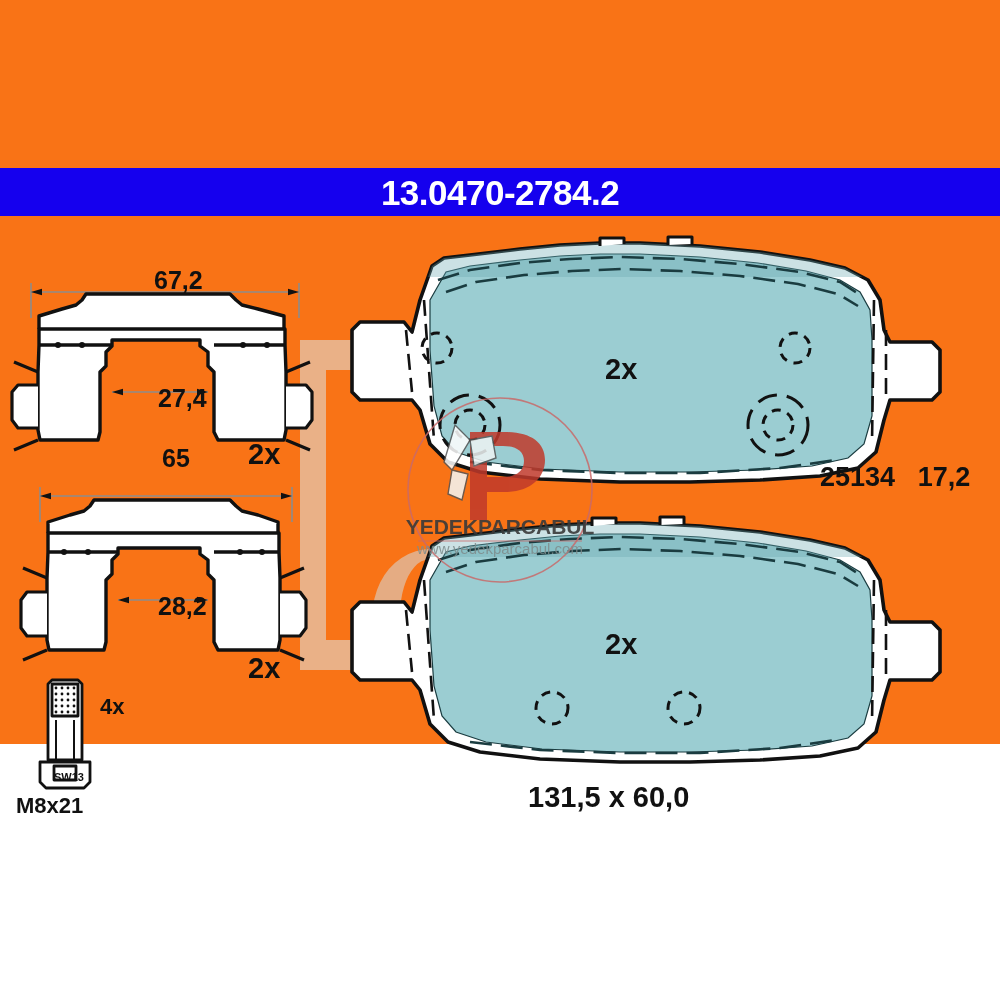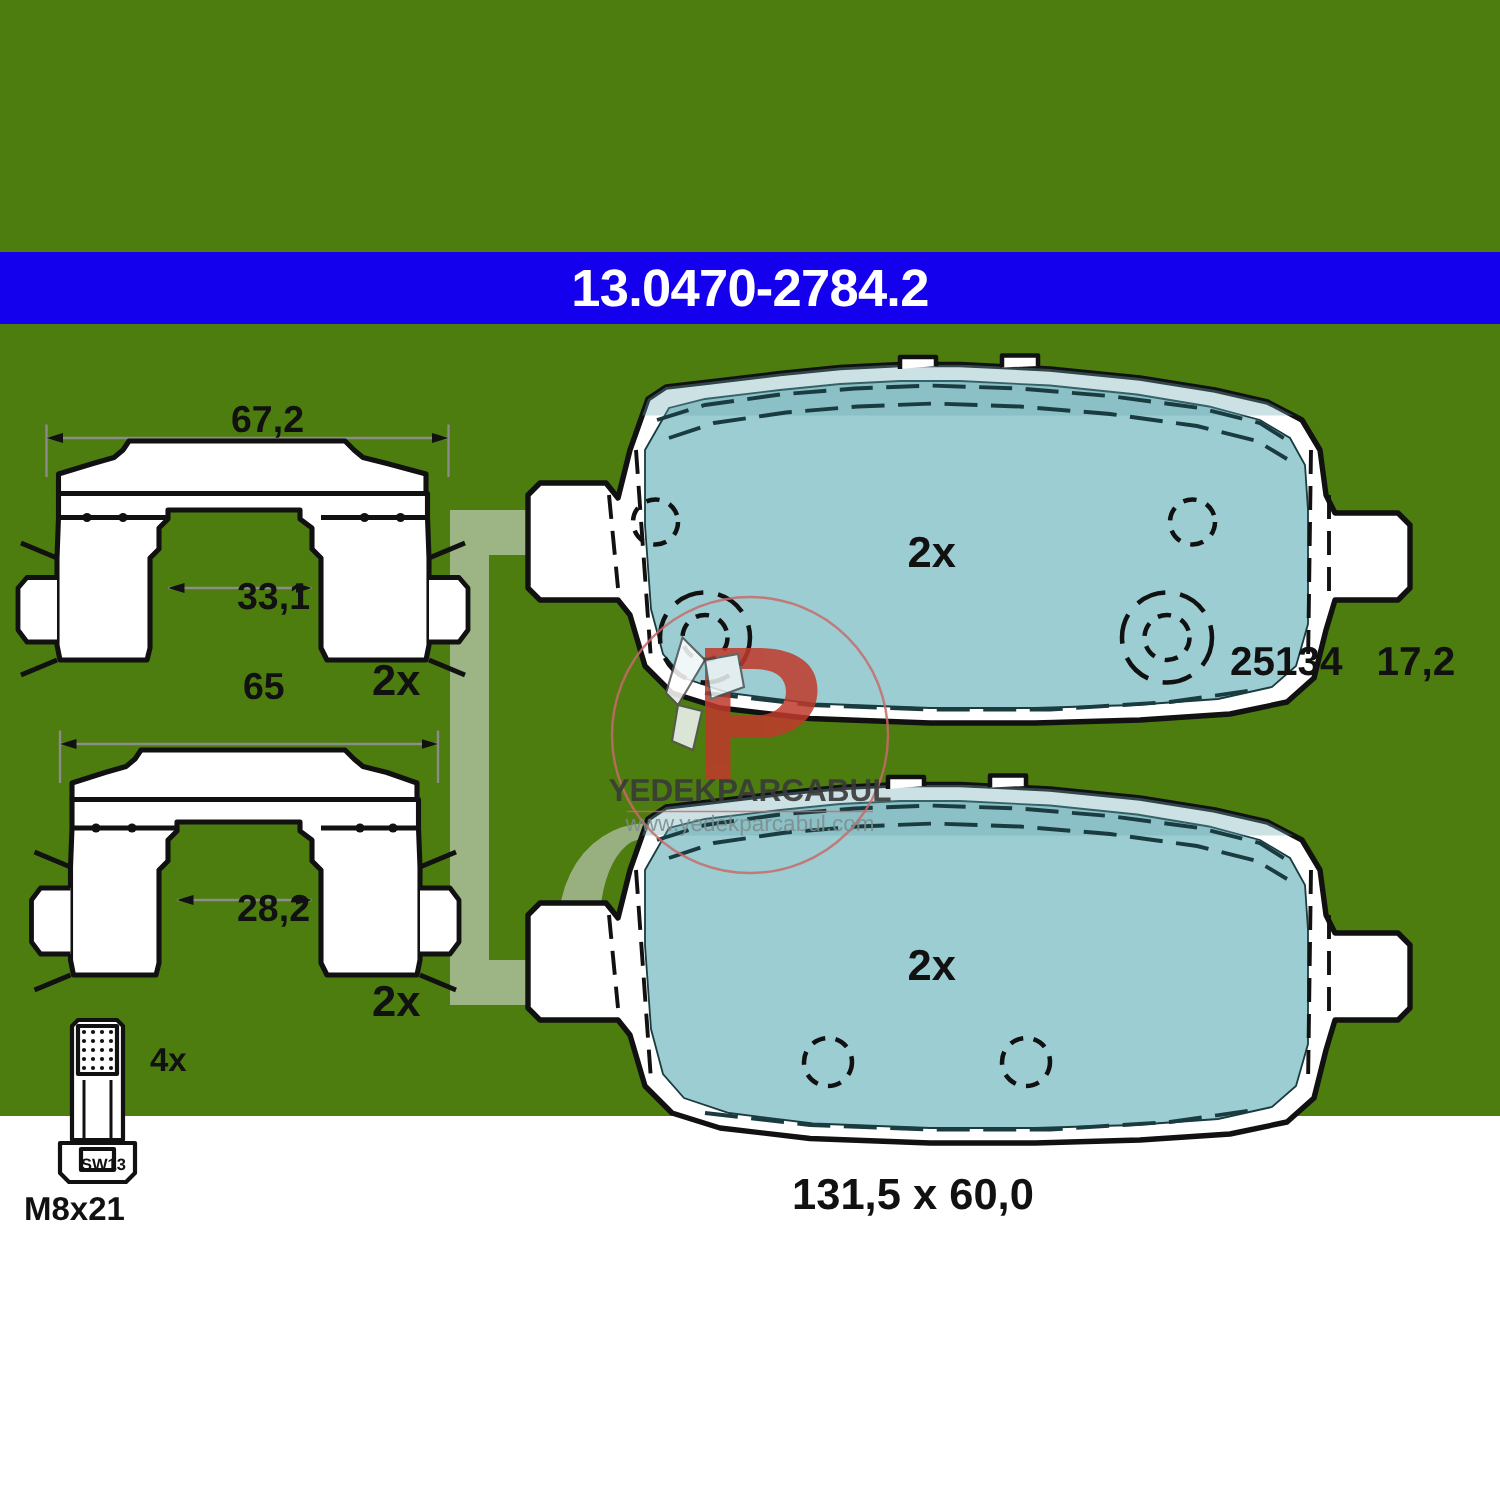--- a/index.html
+++ b/index.html
@@ -11,21 +11,21 @@
     width: 1000px;
     height: 1000px;
     font-family: "Liberation Sans", sans-serif;
     overflow: hidden;
     position: relative;
   }
   #sheet {
     position: relative;
     width: 1000px;
     height: 744px;
-    background: #4d7c0f;
+    background: #f97316;
   }
   #titlebar {
     position: absolute;
     left: 0;
     top: 168px;
     width: 1000px;
     height: 48px;
     background: #1500ee;
     display: flex;
     align-items: center;
@@ -305,35 +305,35 @@
         <path d="M470,440 L492,436 L496,458 L474,466 Z" fill="#eef3f3" stroke="#555555" stroke-width="1.4"></path>
         <path d="M452,470 L468,474 L462,500 L448,494 Z" fill="#f4f8f8" stroke="#555555" stroke-width="1.4"></path>
       </g>
       <text x="500" y="534" text-anchor="middle" font-family="'Liberation Sans', sans-serif" font-size="21" font-weight="bold" fill="#3a3a3a" opacity="0.9">YEDEKPARCABUL</text>
       <line x1="418" y1="541" x2="582" y2="541" stroke="#c86a6a" stroke-width="1" opacity="0.8"></line>
       <text x="500" y="554" text-anchor="middle" font-family="'Liberation Sans', sans-serif" font-size="15" fill="#7e8c8c" opacity="0.85">www.yedekparcabul.com</text>
     </g>
   </svg>
 
   <div class="lbl dim-lbl" style="left:144px; top:268px;">67,2</div>
-  <div class="lbl dim-lbl" style="left:148px; top:386px;">33,1</div>
+  <div class="lbl dim-lbl" style="left:148px; top:386px;">27,4</div>
   <div class="lbl qty-lbl" style="left:248px; top:440px;">2x</div>
 
   <div class="lbl dim-lbl" style="left:152px; top:446px;">65</div>
   <div class="lbl dim-lbl" style="left:148px; top:594px;text-align:center;">28,2</div>
   <div class="lbl qty-lbl" style="left:248px; top:654px;">2x</div>
 
   <div class="lbl bolt-lbl" style="left:100px; top:696px;">4x</div>
   <div class="lbl bolt-lbl" style="left:16px; top:795px;">M8x21</div>
   <div class="lbl" style="left:54px; top:772px; font-size:11px; color:#111;">SW13</div>
 
   <div class="lbl big-lbl" style="left:605px; top:355px;">2x</div>
   <div class="lbl big-lbl" style="left:605px; top:630px;">2x</div>
 
-  <div class="lbl pn-lbl" style="left:820px; top:428px;">
+  <div class="lbl pn-lbl" style="left:820px; top:464px;">
     <span>25134</span>
     <span>&nbsp;</span>
     <span>17,2</span>
   </div>
 
   <div class="lbl" style="left:528px; top:783px; font-size:29px;">131,5 x 60,0</div>
 
 </div>
 
 </body></html>

